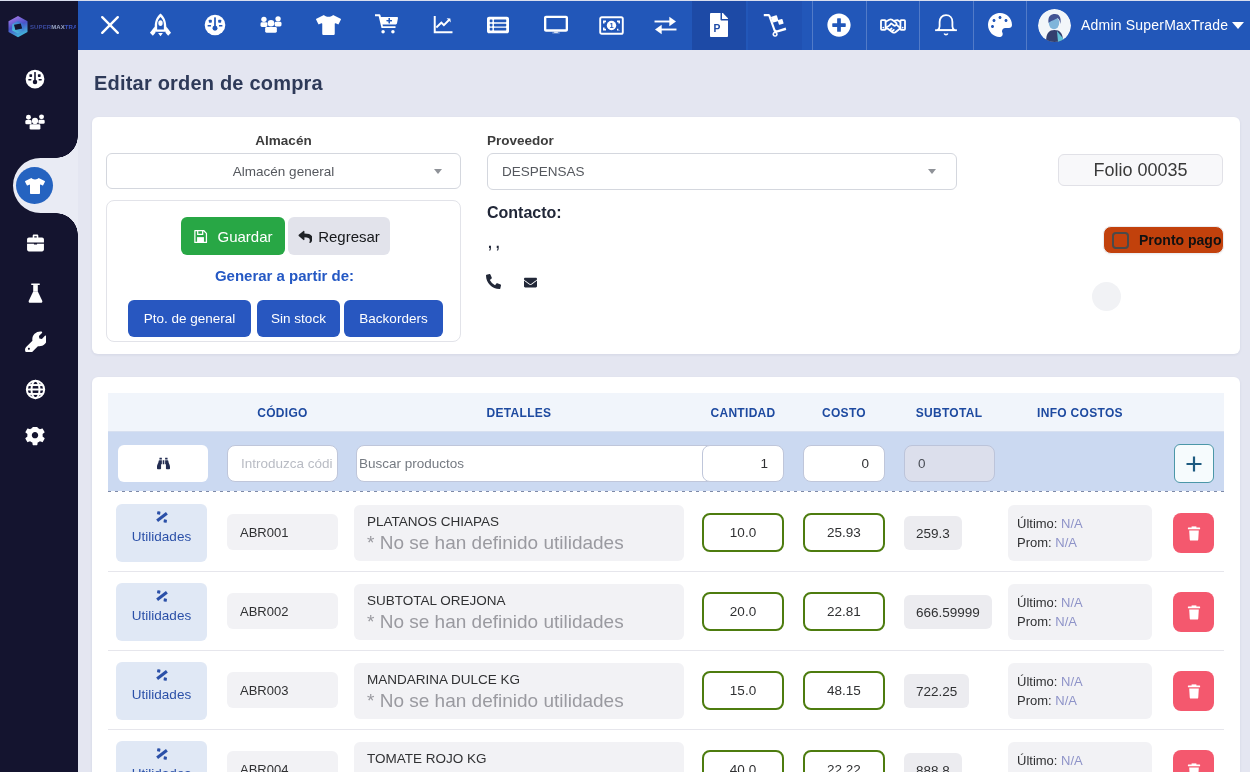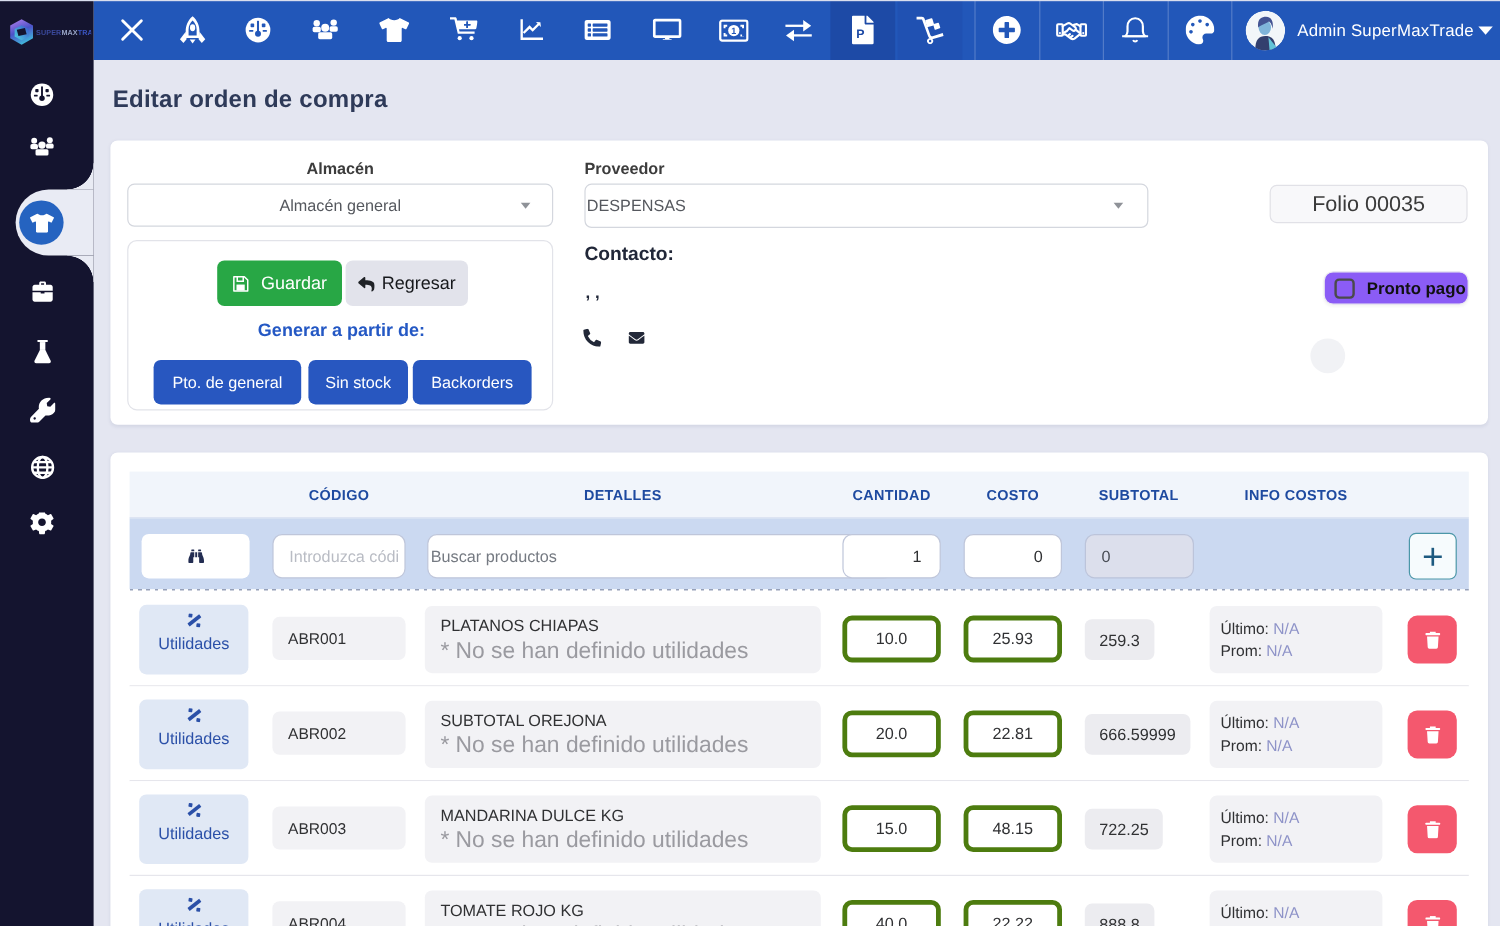--- a/index.html
+++ b/index.html
@@ -41,21 +41,21 @@
 .th { position:absolute; top:0; height:39px; display:flex; align-items:center; justify-content:center; font-size:12px; font-weight:bold; color:#1e4aa0; letter-spacing:0.3px; }
 #inrow { position:absolute; left:0; top:39px; width:1116px; height:59px; background:#cbd9f1; }
 #dashline { position:absolute; left:0; top:98px; width:1116px; height:1px; background:repeating-linear-gradient(90deg,#7e8aa8 0 3px,transparent 3px 7px); }
 .inp { position:absolute; background:#fff; border:1px solid #bfc6da; border-radius:8px; font-size:13.5px; color:#303133; }
 .prow { position:absolute; left:0; width:1116px; height:79px; border-bottom:1px solid #e6e6ec; background:#fff; }
 .util { position:absolute; left:8px; top:11px; width:91px; height:58px; background:#e0e8f5; border-radius:6px; text-align:center; color:#2b50a8; font-size:13.5px; padding-top:7px; }
 .codebox { position:absolute; left:119px; top:21px; width:111px; height:36px; background:#f2f2f5; border-radius:6px; display:flex; align-items:center; font-size:13px; color:#303133; padding-left:13px; }
 .detbox { position:absolute; left:246px; top:12px; width:330px; height:56px; background:#f2f2f5; border-radius:6px; padding:9px 0 0 13px; }
 .detbox .l1 { font-size:13.5px; color:#303133; }
 .detbox .l2 { font-size:19px; color:#9a9aa0; margin-top:3px; }
-.qty { position:absolute; top:20px; width:82px; height:39px; background:#fff; border:4px solid #4d7c0f; border-radius:8px; font-size:13.5px; color:#303133; display:flex; align-items:center; justify-content:center; }
+.qty { position:absolute; top:20px; width:82px; height:39px; background:#fff; border:2px solid #4d7c0f; border-radius:8px; font-size:13.5px; color:#303133; display:flex; align-items:center; justify-content:center; }
 .subt { position:absolute; left:796px; top:23px; height:34px; background:#ececf0; border-radius:6px; display:flex; align-items:center; padding:0 12px; font-size:13.5px; color:#303133; }
 .infob { position:absolute; left:900px; top:12px; width:144px; height:56px; background:#f2f2f5; border-radius:6px; padding:9px 0 0 9px; font-size:13px; color:#303133; line-height:19px; }
 .na { color:#8e93c8; }
 .del { position:absolute; left:1065px; top:20px; width:41px; height:40px; background:#f4586e; border-radius:8px; display:flex; align-items:center; justify-content:center; }
 </style>
 </head>
 <body>
 <div style="position:absolute;left:0;top:0;width:1250px;height:1px;background:#d9deee;z-index:99"></div>
 <div id="sidebar">
 
@@ -349,35 +349,35 @@
         <svg width="14" height="13" viewBox="0 0 512 512" style="margin-right:6px">
             <path fill="#1f2226" d="M8.3 189.7L194.3 36c15.6-13 39.7-2.2 39.7 18.4v81c178 2 320 37.7 320 206.6 0 68.2-43.9 135.7-92.4 171-15.1 11-36.7-2.8-31.1-20.7 50-159.9-23.7-202.3-196.5-204.8v89c0 20.7-24.2 31.5-39.7 18.4L8.3 240.3c-11.1-9.8-11.1-27 0-36.6z"></path>
           </svg>
         Regresar</div>
       <div style="position:absolute;left:0;top:66px;width:355px;text-align:center;font-size:15px;font-weight:bold;color:#2458c4">Generar a partir de:</div>
       <div class="btn btn-blue" style="left:21px;top:99px;width:123px;height:37px">Pto. de general</div>
       <div class="btn btn-blue" style="left:150px;top:99px;width:83px;height:37px">Sin stock</div>
       <div class="btn btn-blue" style="left:237px;top:99px;width:99px;height:37px">Backorders</div>
     </div>
     <div class="lbl" style="position:absolute;left:395px;top:16px">Proveedor</div>
-    <div class="sel" style="left:395px;top:36px;width:470px;height:37px;padding-left:1px">DESPENSAS<span class="caret" style="right:20px;top:15px"></span></div>
+    <div class="sel" style="left:395px;top:36px;width:470px;height:37px;padding-left:14px">DESPENSAS<span class="caret" style="right:20px;top:15px"></span></div>
     <div style="position:absolute;left:395px;top:87px;font-size:16px;font-weight:bold;color:#212738">Contacto:</div>
     <div style="position:absolute;left:396px;top:118px;font-size:14px;font-weight:bold;color:#212738">, ,</div>
     <div style="position:absolute;left:394px;top:157px">
       <svg width="15" height="15" viewBox="0 0 512 512">
           <path fill="#222838" d="M497.39 361.8l-112-48a24 24 0 0 0-28 6.9l-49.6 60.6A370.66 370.66 0 0 1 130.6 204.11l60.6-49.6a23.94 23.94 0 0 0 6.9-28l-48-112A24.16 24.16 0 0 0 122.6.61l-104 24A24 24 0 0 0 0 48c0 256.5 207.9 464 464 464a24 24 0 0 0 23.4-18.6l24-104a24.29 24.29 0 0 0-14.01-27.6z"></path>
         </svg>
     </div>
     <div style="position:absolute;left:431px;top:158px">
       <svg width="15" height="13" viewBox="0 0 512 512">
           <path fill="#222838" d="M502.3 190.8c3.9-3.1 9.7-.2 9.7 4.7V400c0 26.5-21.5 48-48 48H48c-26.5 0-48-21.5-48-48V195.6c0-5 5.7-7.8 9.7-4.7 22.4 17.4 52.1 39.5 154.1 113.6 21.1 15.4 56.7 47.8 92.2 47.6 35.7.3 72-32.8 92.3-47.6 102-74.1 131.6-96.3 154-113.7zM256 320c23.2.4 56.6-29.2 73.4-41.4 132.7-96.3 142.8-104.7 173.4-128.7 5.8-4.5 9.2-11.5 9.2-18.9v-19c0-26.5-21.5-48-48-48H48C21.5 64 0 85.5 0 112v19c0 7.4 3.4 14.3 9.2 18.9 30.6 23.9 40.7 32.4 173.4 128.7 16.8 12.2 50.2 41.8 73.4 41.4z"></path>
         </svg>
     </div>
     <div style="position:absolute;left:966px;top:37px;width:165px;height:32px;background:#f8f8fa;border:1px solid #e1e1e7;border-radius:6px;display:flex;align-items:center;justify-content:center;font-size:18px;color:#3a3a3a">Folio 00035</div>
-    <div style="position:absolute;left:1011px;top:109px;width:121px;height:28px;background:#8b5cf6;border:1px solid #ececf0;border-radius:8px;box-shadow:0 1px 2px rgba(0,0,0,0.04);display:flex;align-items:center">
+    <div style="position:absolute;left:1011px;top:109px;width:121px;height:28px;background:#c2410c;border:1px solid #ececf0;border-radius:8px;box-shadow:0 1px 2px rgba(0,0,0,0.04);display:flex;align-items:center">
       <span style="display:inline-block;width:17px;height:17px;border:2px solid #4a4a4a;border-radius:4px;margin-left:8px"></span>
       <span style="font-size:14px;font-weight:bold;color:#111;margin-left:10px">Pronto pago</span>
     </div>
     <div style="position:absolute;left:1000px;top:165px;width:29px;height:29px;border-radius:50%;background:#f1f2f5"></div>
   </div>
   <div class="card" id="card2">
     <div id="tbl">
         <div id="thead">
           <div class="th" style="left:119px;width:111px">CÓDIGO</div>
           <div class="th" style="left:246px;width:330px">DETALLES</div>

